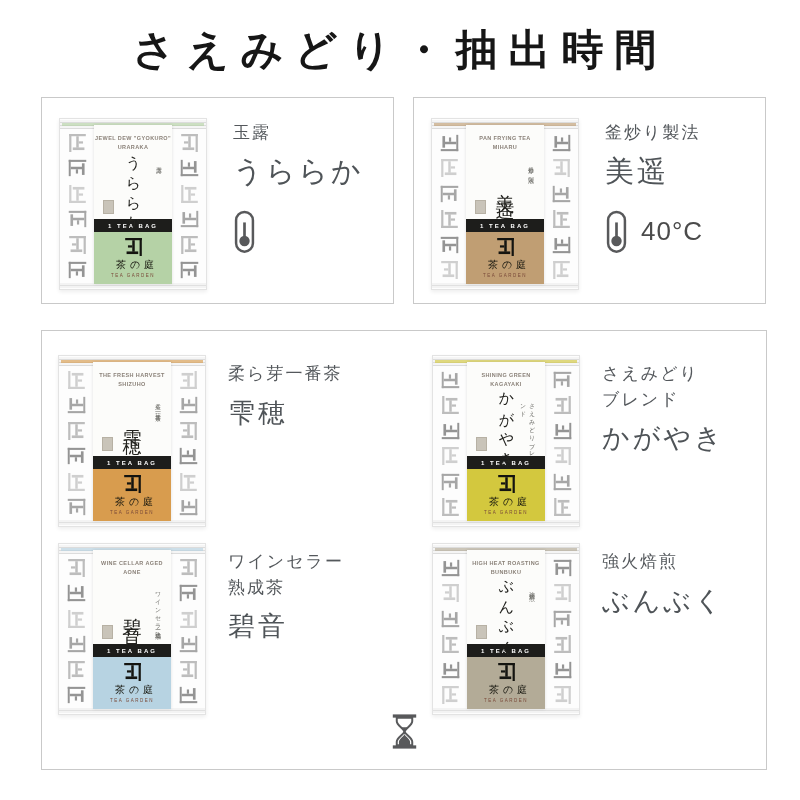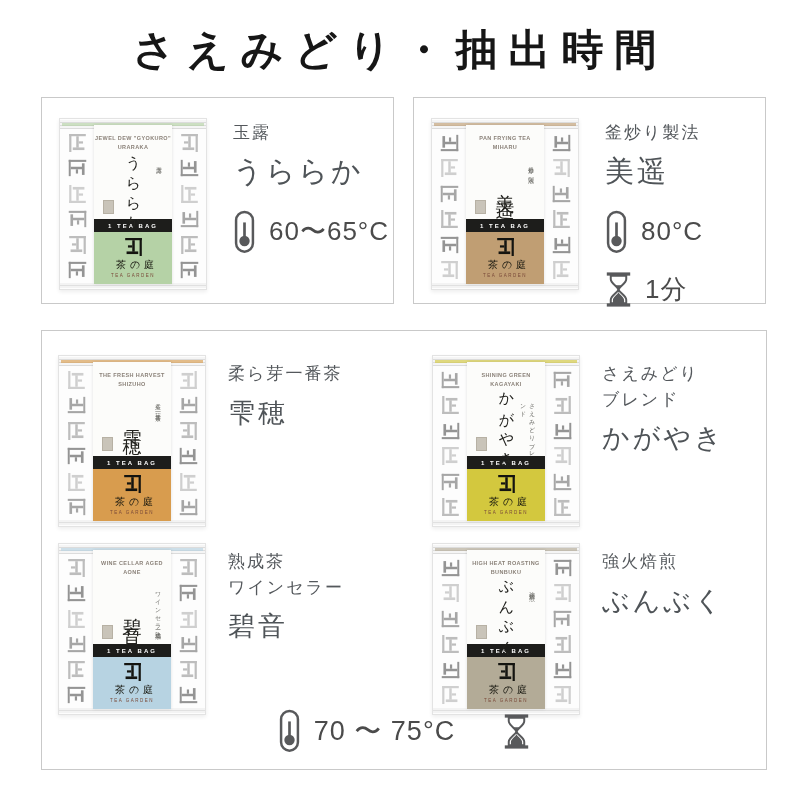--- a/index.html
+++ b/index.html
@@ -482,21 +482,20 @@
   </div>
   <div class="info">
     <div class="plabel">
         <span>玉露</span>
       </div>
     <div class="pname">うららか</div>
     <div class="brew">
       <svg class="ic-thermo" viewBox="0 0 24 46">
           <use href="#thermo"></use>
         </svg>
-      <span class="bval">60〜65°C</span>
     </div>
   </div>
 </div>
 
 <div class="card card-top" id="card-miharu">
   <div class="package">
     <div class="pattern">
         <span class="pg" style="color:#949494">
           <span style="display:flex;transform:rotate(90deg)">
             <svg viewBox="0 0 24 26" fill="currentColor">
@@ -855,27 +854,21 @@
   </div>
   <div class="info">
     <div class="plabel">
         <span>釜炒り製法</span>
       </div>
     <div class="pname">美遥</div>
     <div class="brew">
       <svg class="ic-thermo" viewBox="0 0 24 46">
           <use href="#thermo"></use>
         </svg>
-      <span class="bval">80°C</span>
-    </div>
-    <div class="brew">
-      <svg class="ic-hour" viewBox="0 0 30 38">
-          <use href="#hourg"></use>
-        </svg>
-      <span class="bval">1分</span>
+      <span class="bval">40°C</span>
     </div>
   </div>
 </div>
 
 <div class="card bigcard">
 
   <div class="cell cell-1">
     <div class="package">
       <div class="pattern">
           <span class="pg" style="color:#cfcfcf">
@@ -1964,22 +1957,22 @@
           <svg class="logomark" viewBox="0 0 24 26">
               <use href="#uemark" fill="#141410"></use>
             </svg>
           <div class="logo-jp">茶の庭</div>
           <div class="logo-en">TEA GARDEN</div>
         </div>
       </div>
     </div>
     <div class="textcol">
       <div class="plabel">
+        <span>ワインセラー</span>
         <span>熟成茶</span>
-        <span>ワインセラー</span>
       </div>
       <div class="pname">碧音</div>
     </div>
   </div>
 
   <div class="cell cell-4">
     <div class="package">
       <div class="pattern">
           <span class="pg" style="color:#949494">
             <span style="display:flex;transform:rotate(90deg)">
@@ -2340,24 +2333,18 @@
     <div class="textcol">
       <div class="plabel">
           <span>強火焙煎</span>
         </div>
       <div class="pname">ぶんぶく</div>
     </div>
   </div>
 
   <div class="bigbrew">
     <div class="brew">
-      <svg class="ic-thermo" viewBox="0 0 24 46">
-          <use href="#thermo"></use>
-        </svg>
-      <span class="bval">70 〜 75°C</span>
-    </div>
-    <div class="brew">
       <svg class="ic-hour" viewBox="0 0 30 38">
           <use href="#hourg"></use>
         </svg>
     </div>
   </div>
 </div>
 
 </body></html>

